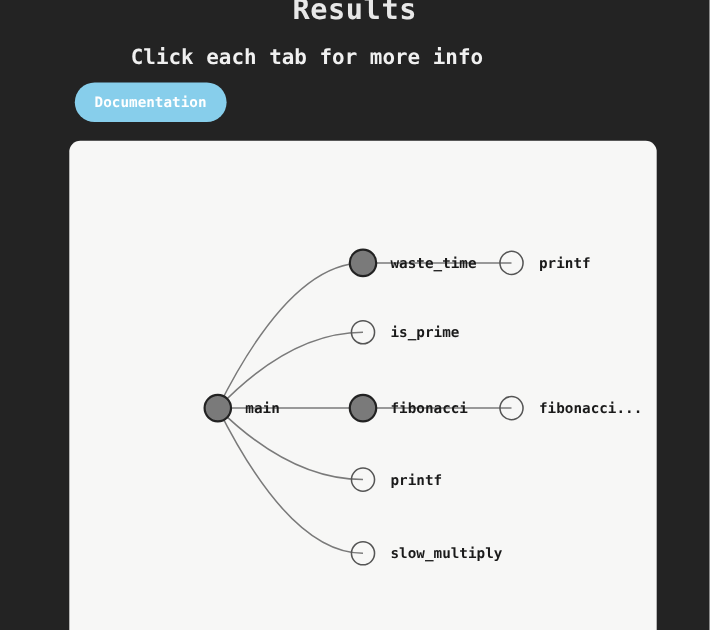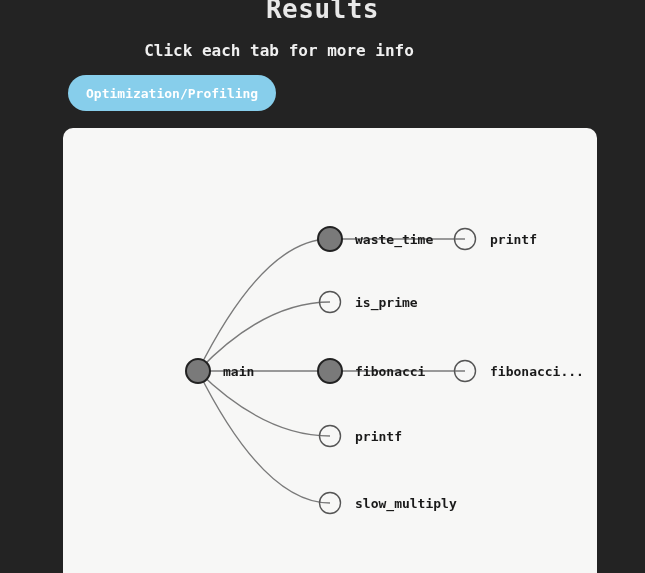--- a/index.html
+++ b/index.html
@@ -8,21 +8,21 @@
     background:var(--background,#232323);
     font-family:"DejaVu Sans Mono","Liberation Mono",monospace;
   }
   .page-title{
     position:absolute;top:-6px;left:0;width:645px;margin:0;
     text-align:center;font-size:26px;line-height:30px;font-weight:bold;
     color:var(--title-text,#e8e8e8);letter-spacing:0.5px;
   }
   .subtitle{
     position:absolute;top:41px;left:0;width:558px;margin:0;
-    text-align:center;font-size:16px;font-weight:bold;
+    text-align:center;font-size:19px;font-weight:bold;
     color:var(--subtitle-text,#f0f0f0);
   }
   .tabs{
     position:absolute;top:75px;left:68px;
     display:flex;gap:17px;
   }
   .tab-btn{
     height:36px;border:none;border-radius:18px;
     background:var(--tab-bg,#87ceeb);
     color:var(--tab-text,#ffffff);
@@ -45,21 +45,21 @@
   }
 </style>
 </head>
 <body>
 
 <h1 class="page-title">Results</h1>
 
 <p class="subtitle">Click each tab for more info</p>
 
 <div class="tabs">
-  <button class="tab-btn">Optimization/Profiling</button>
+  <button class="tab-btn">Documentation</button>
 </div>
 
 <div class="panel">
   <svg width="534" height="460" viewBox="0 0 534 460" xmlns="http://www.w3.org/2000/svg">
       <path d="M135,243 Q201,111 267,111" class="edge"></path>
       <path d="M135,243 Q201,174 267,174" class="edge"></path>
       <path d="M135,243 L267,243" class="edge"></path>
       <path d="M135,243 Q201,308 267,308" class="edge"></path>
       <path d="M135,243 Q201,375 267,375" class="edge"></path>
       <path d="M267,111 L402,111" class="edge"></path>

